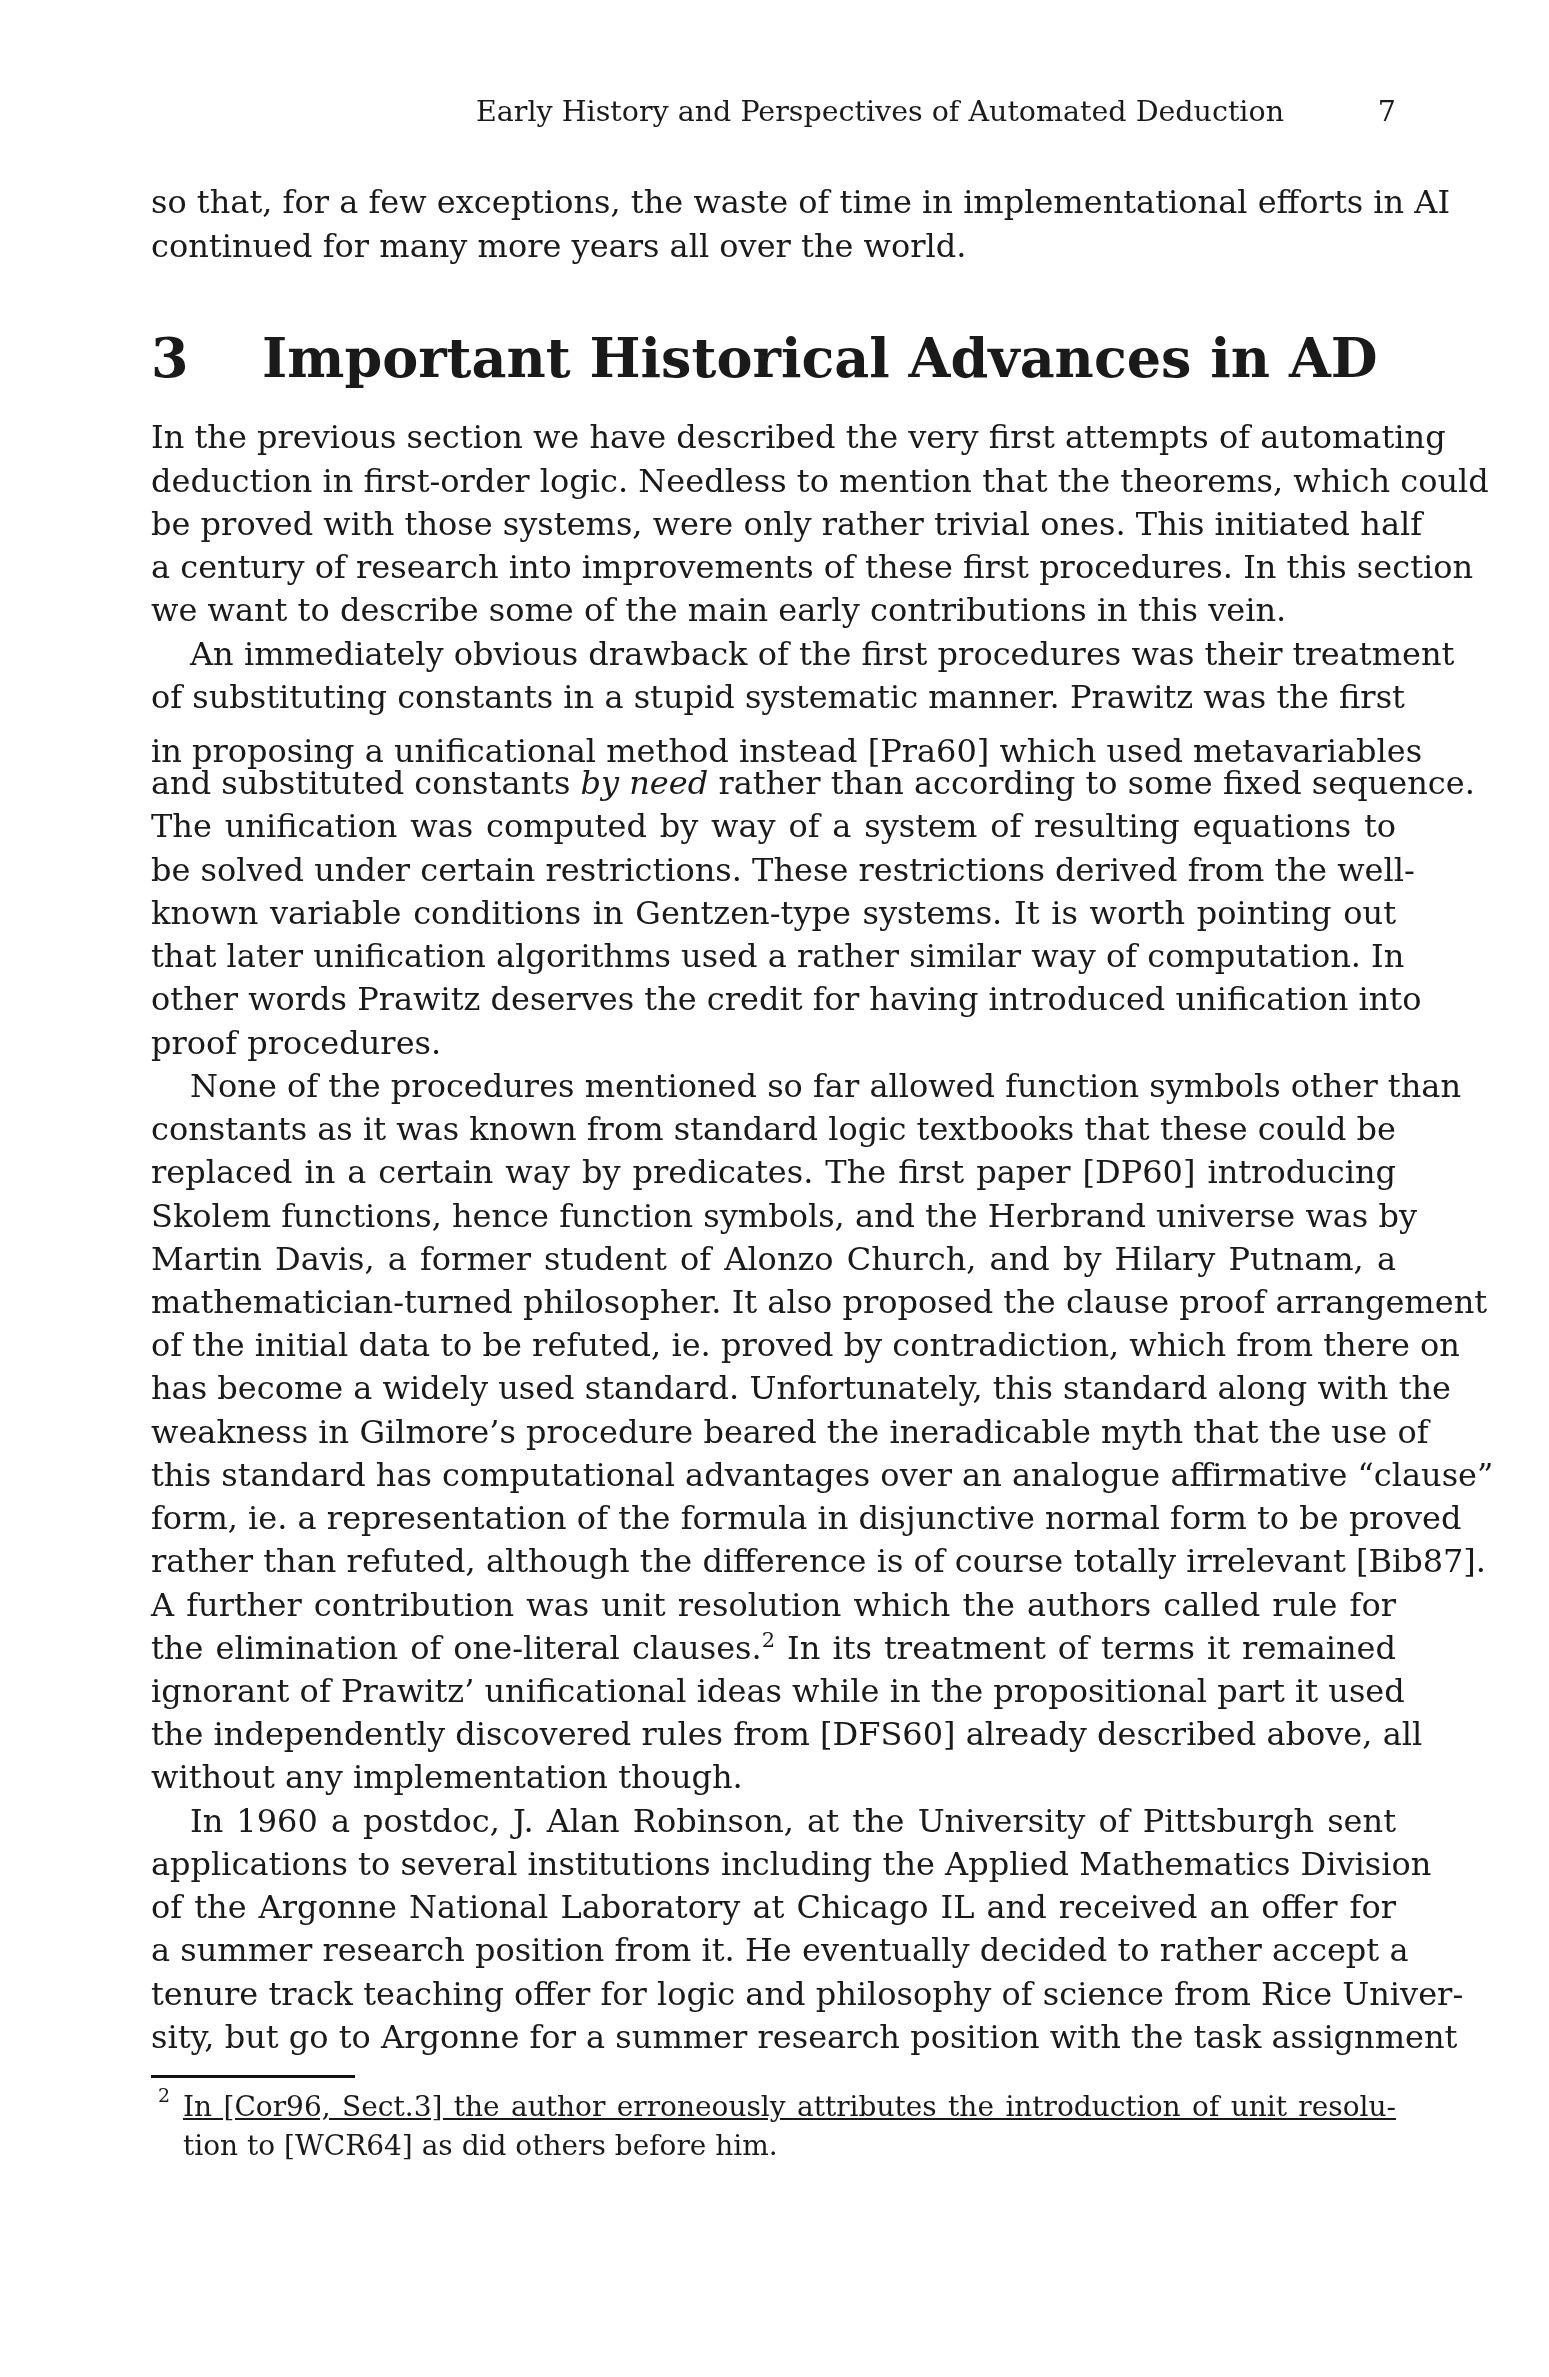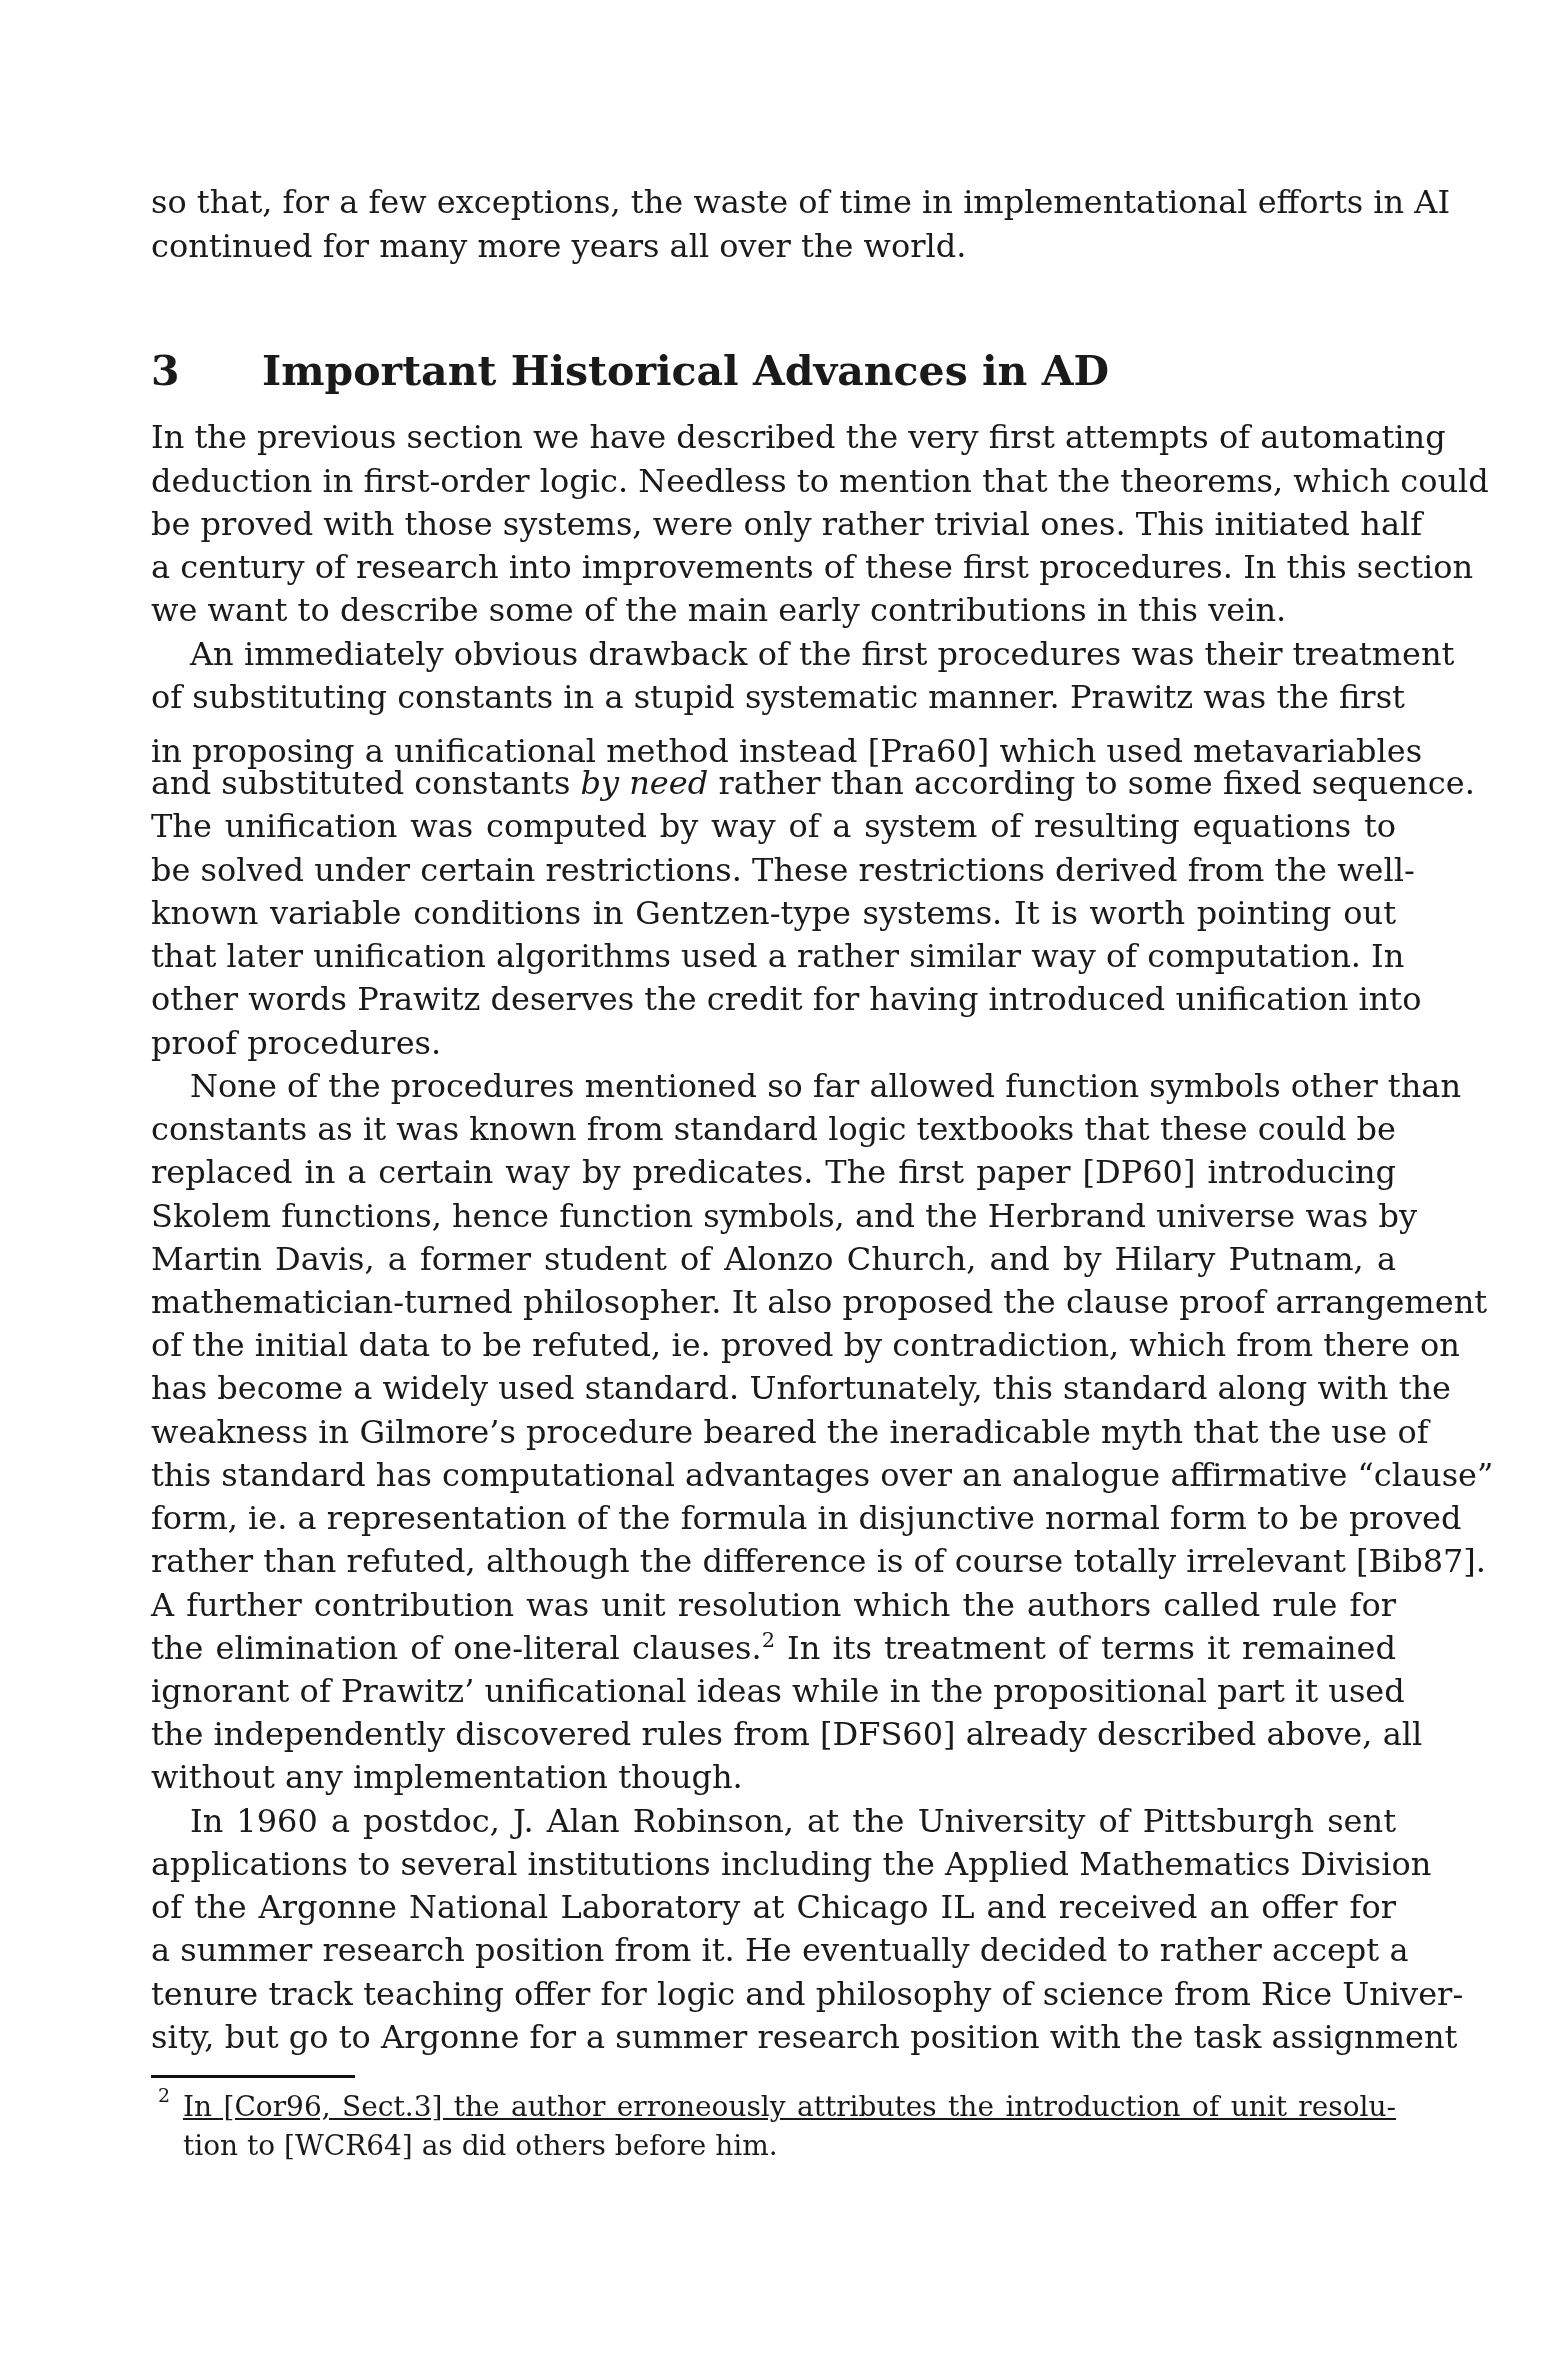--- a/index.html
+++ b/index.html
@@ -7,35 +7,39 @@
          font-family:"DejaVu Serif", "Liberation Serif", serif; color:#1a1a1a; }
   .page { position:absolute; left:0; top:0; width:1549px; height:2377px; }
   .running-head { position:absolute; top:95px; left:151px; width:1245px; height:38px;
                   font-size:28.5px; }
   .running-title { position:absolute; right:112px; top:0; white-space:nowrap; }
   .page-number { position:absolute; right:0; top:0; }
   .line { position:absolute; left:151px; width:1245px; font-size:32px; line-height:38px;
           height:38px; white-space:nowrap; text-align:justify; text-align-last:justify; }
   .line.last { text-align-last:left; }
   .line.indent { padding-left:39px; width:1206px; }
-  .section-heading { position:absolute; left:151px; top:347px; font-size:41px; font-weight:bold;
+  .section-heading { position:absolute; left:151px; top:326px; font-size:54px; font-weight:bold;
                      white-space:nowrap; }
   .section-number { display:inline-block; width:111px; }
   .footnote-rule { position:absolute; left:151px; top:2075px; width:204px; height:2.6px; background:#111; }
   .fn-line { position:absolute; left:183px; width:1213px; font-size:28px; line-height:35px; height:35px;
              white-space:nowrap; text-align:justify; text-align-last:justify; }
   .fn-line.last { text-align-last:left; }
   .fn-mark { position:absolute; left:158px; top:2084px; font-size:19px; }
   sup { font-size:21px; line-height:0; vertical-align:12px; }
   em { font-style:italic; }
 </style>
 </head>
 <body>
 
 <div class="page">
+  <div class="running-head">
+    <span class="running-title">Early History and Perspectives of Automated Deduction</span>
+    <span class="page-number">7</span>
+  </div>
 
   <div id="carryover">
       <div class="line" style="top: 183px;">so that, for a few exceptions, the waste of time in implementational efforts in AI</div>
       <div class="line last" style="top: 227px;">continued for many more years all over the world.</div>
     </div>
 
   <div class="section-heading">
     <span class="section-number">3</span><span>Important Historical Advances in AD</span>
   </div>
 

